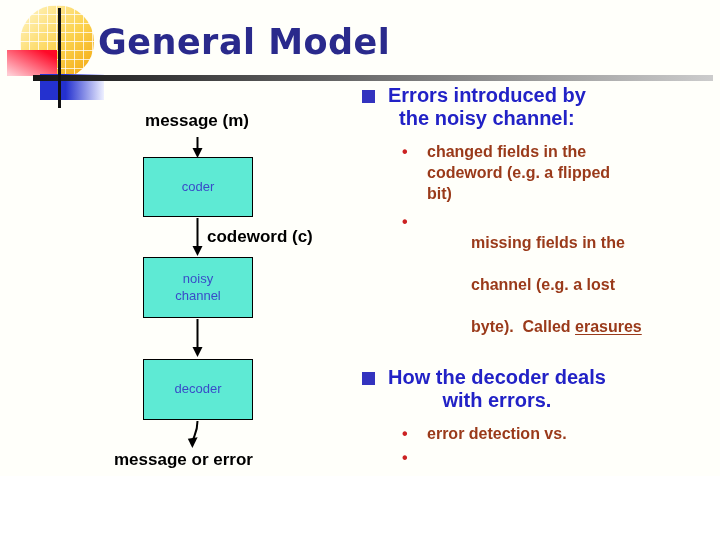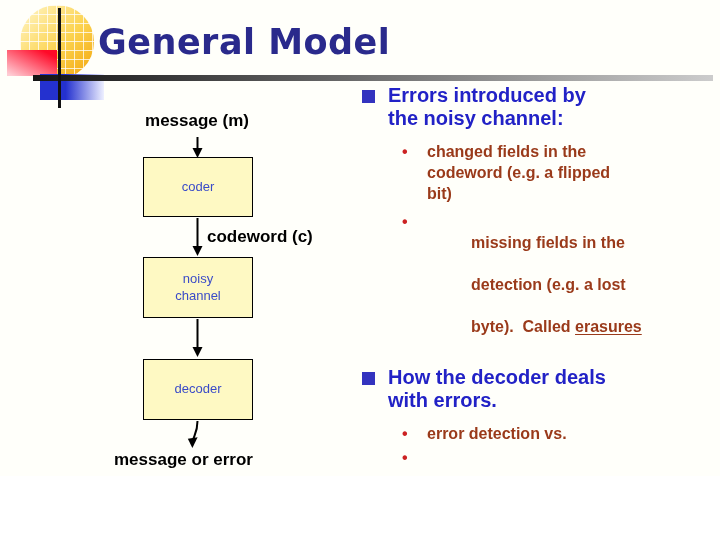--- a/index.html
+++ b/index.html
@@ -42,37 +42,37 @@
   
   .flow-label {
     position:absolute; font-size:17px; font-weight:bold; color:#000000; white-space:nowrap;
   }
   .lbl-message { left:119px; top:111px; width:156px; text-align:center; }
   .lbl-codeword { left:207px; top:227px; }
   .lbl-codeword2 { left:207px; top:329px; }
   .lbl-output { left:114px; top:450px; }
   .flow-box {
     position:absolute; left:143px; width:110px; box-sizing:border-box;
-    background:#fef9c3; border:1px solid #000;
+    background:#5eead4; border:1px solid #000;
     display:flex; align-items:center; justify-content:center; text-align:center;
     color:#3a4bc8; font-size:13px; line-height:1.3; white-space:pre-line;
   }
   .box-coder { top:157px; height:60px; }
   .box-noisy { top:257px; height:61px; }
   .box-decoder { top:359px; height:61px; }
   .arrows { position:absolute; left:0; top:0; pointer-events:none; z-index:3; }
 
   
   .content { position:absolute; left:358px; top:84px; width:312px; }
   .h-item { display:flex; margin-bottom:11px; }
   .sq {
     flex:none; width:13px; height:13px; background:#3333bf; margin:6px 13px 0 4px;
   }
   .h-text {
-    font-size:20px; font-weight:bold; color:#2222c6; line-height:23px; white-space:pre-line;
+    font-size:20px; font-weight:bold; color:#2222c6; line-height:23px; white-space:pre-line;text-align:center;
   }
   .s-item { display:flex; margin-bottom:7px; }
   .s-item.mb8 { margin-bottom:8px; }
   .s-item.mb3 { margin-bottom:3px; }
   .h-item.mb8 { }
   .dot {
     flex:none; width:25px; margin-left:44px; color:#cc2222;
     font-size:16px; font-weight:bold; line-height:21px;
   }
   .s-text {
@@ -149,21 +149,21 @@
       <span class="dot">•</span>
       <div class="s-text">changed fields in the
 codeword (e.g. a flipped
 bit)</div>
     </div>
 
     <div class="s-item mb8">
       <span class="dot">•</span>
       <div class="s-text">
         <span class="blk">missing fields in the</span>
-        <span class="blk">detection (e.g. a lost</span>
+        <span class="blk">channel (e.g. a lost</span>
         <span class="blk"><span class="pre">byte).  Called </span><span class="ul">erasures</span></span>
       </div>
     </div>
 
     <div class="h-item mb8">
       <span class="sq"></span>
       <div class="h-text">How the decoder deals
 with errors.</div>
     </div>
 

